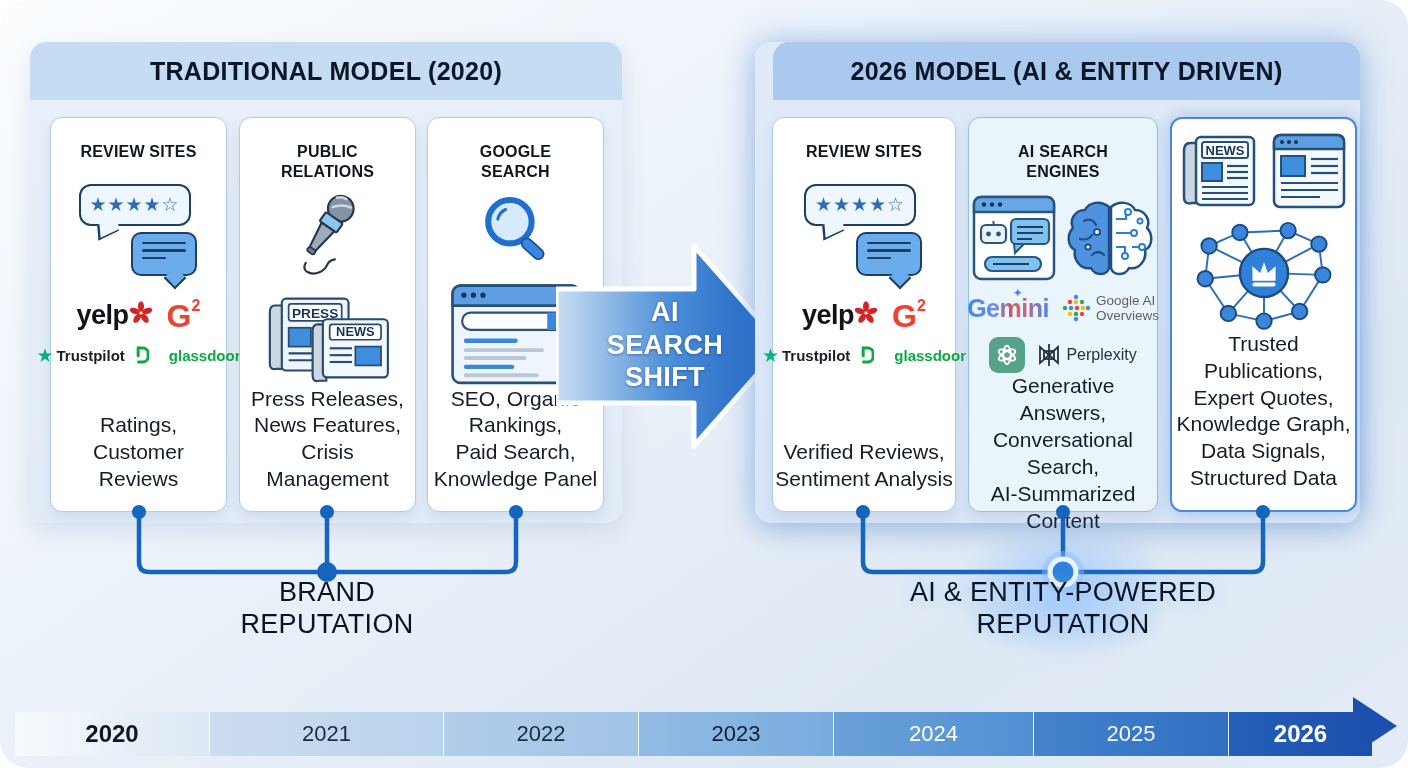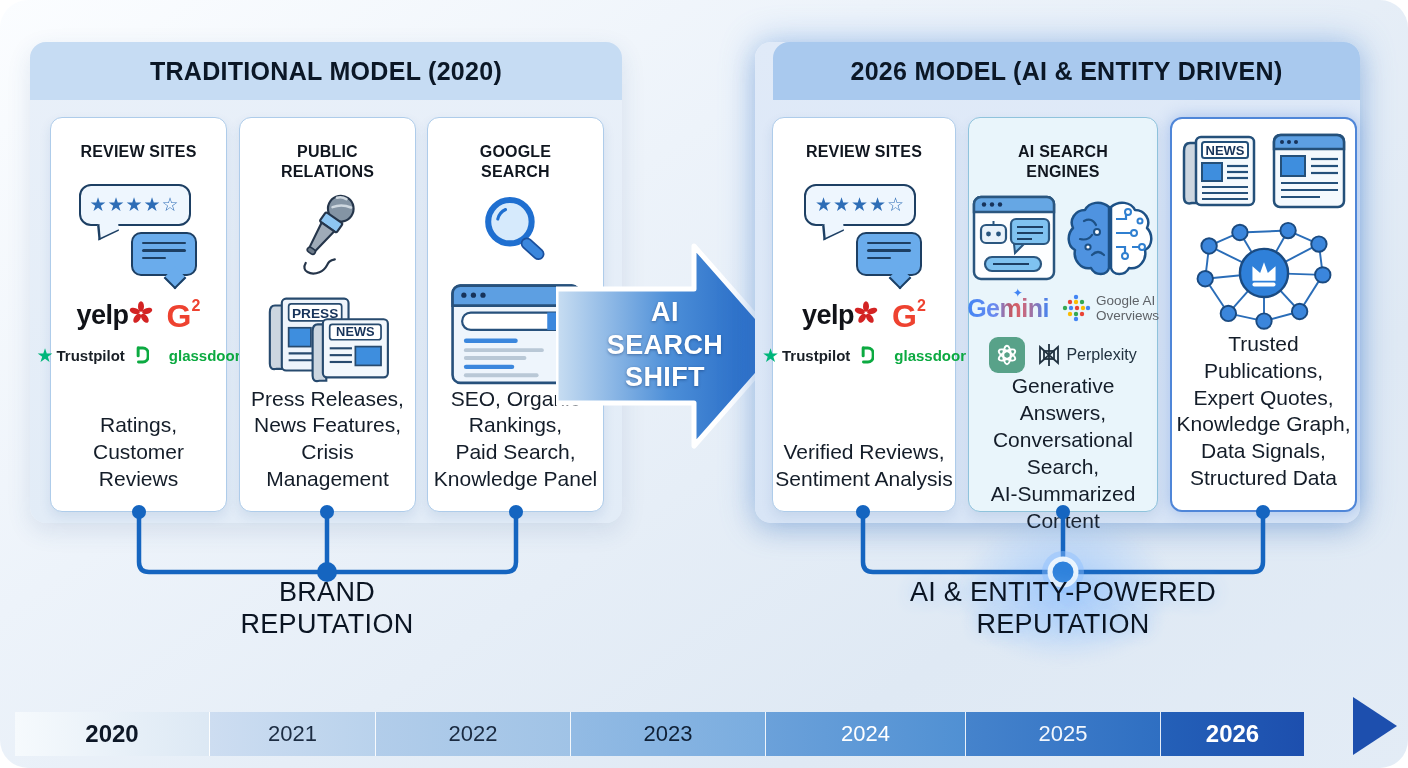--- a/index.html
+++ b/index.html
@@ -73,21 +73,21 @@
   .glow-spot { position:absolute; left:955px; top:515px; width:220px; height:150px; border-radius:50%;
     background:radial-gradient(ellipse at center, rgba(130,185,255,.65), rgba(130,185,255,0) 70%); filter:blur(4px); }
   .result-label { position:absolute; top:576px; text-align:center; font-size:27px; font-weight:400; color:#0a1422; line-height:1.2; letter-spacing:.3px; }
   .result-left  { left:167px; width:320px; }
   .result-right { left:813px; width:500px; text-shadow:0 0 16px rgba(160,205,255,.9); }
 
   
   .timeline { position:absolute; left:15px; top:704px; height:44px; display:flex;margin-top:8px; }
   .seg { height:44px; display:flex; align-items:center; justify-content:center; font-size:22px; border-right:1px solid rgba(255,255,255,.85); }
   .seg.s1 { width:195px; background:linear-gradient(90deg,#f6fafd,#dce8f4); color:#0d1726; font-weight:800; font-size:24px; }
-  .seg.s2 { width:166px; background:linear-gradient(90deg,#cdddf1,#b9d2ec); color:#1c2c42; font-weight:500; }
+  .seg.s2 { width:234px; background:linear-gradient(90deg,#cdddf1,#b9d2ec); color:#1c2c42; font-weight:500; }
   .seg.s3 { width:195px; background:linear-gradient(90deg,#b2cdea,#a0c3e6); color:#1a2a40; font-weight:500; }
   .seg.s4 { width:195px; background:linear-gradient(90deg,#93bbe4,#79acdf); color:#0f2036; font-weight:500; }
   .seg.s5 { width:200px; background:linear-gradient(90deg,#6ba1da,#5090d3); color:#ffffff; font-weight:500; }
   .seg.s6 { width:195px; background:linear-gradient(90deg,#4583cc,#2f6fc2); color:#f2f7fd; font-weight:500; }
   .seg.s7 { width:143px; background:linear-gradient(90deg,#2460b8,#1d4fae); color:#ffffff; font-weight:800; font-size:24px; border-right:none; }
   .tl-head { position:absolute; left:1353px; top:697px; width:0; height:0;
     border-top:29px solid transparent; border-bottom:29px solid transparent; border-left:44px solid #1d4fae; }
 
   
   .ai-icons-row { display:flex; align-items:center; justify-content:center; gap:10px; margin-top:14px; }

